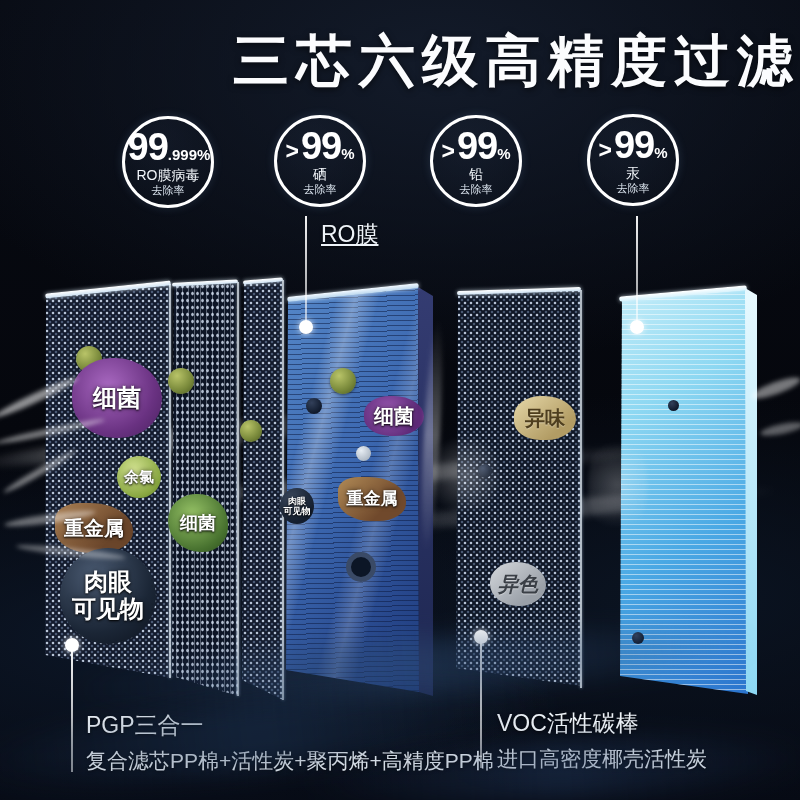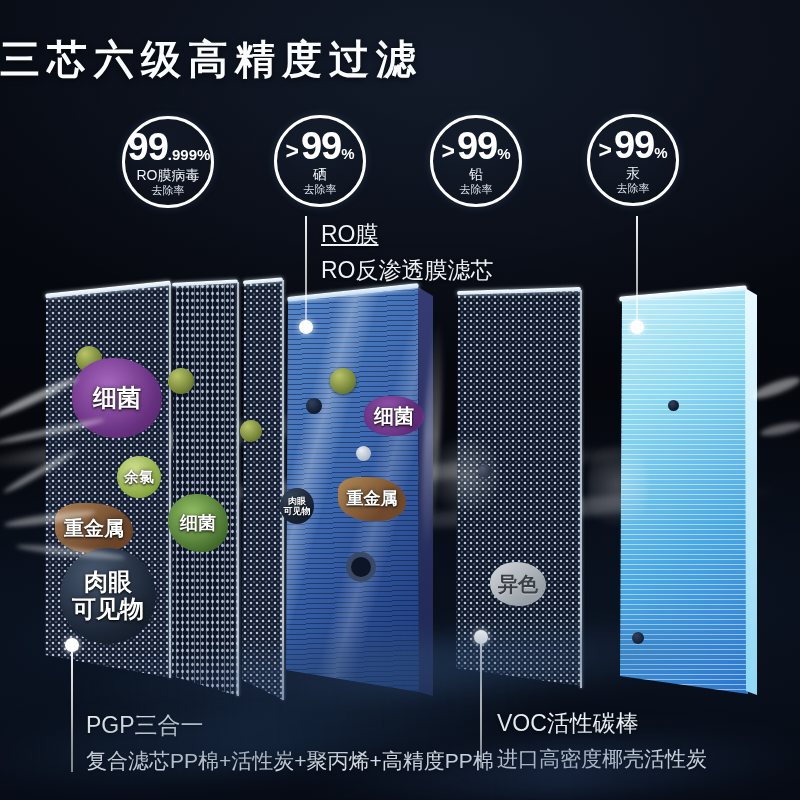--- a/index.html
+++ b/index.html
@@ -7,24 +7,23 @@
     position:relative;width:800px;height:800px;overflow:hidden;
     font-family:"Liberation Sans",sans-serif;color:#fff;
     background:
       radial-gradient(ellipse 900px 500px at 55% 8%, #131b2a 0%, rgba(10,14,22,0) 60%),
       radial-gradient(ellipse 700px 300px at 15% 80%, #0c1626 0%, rgba(8,12,20,0) 65%),
       radial-gradient(ellipse 700px 320px at 85% 75%, #0b1422 0%, rgba(8,12,20,0) 65%),
       linear-gradient(180deg,#070a12 0%,#05070d 55%,#060a14 100%);
   }
   
   .title{
-    position:absolute;top:24px;left:0;width:800px;text-align:left;
-    font-size:40px;font-weight:bold;letter-spacing:7px;color:#fbfcfe;
+    position:absolute;top:24px;left:0;width:800px;text-align:right;
+    font-size:56px;font-weight:bold;letter-spacing:7px;color:#fbfcfe;
     text-shadow:0 2px 6px rgba(0,0,0,.6);
-    margin-top:8px;
   }
   
   .badge{
     position:absolute;width:86px;height:86px;border:3px solid #fff;border-radius:50%;
     background:radial-gradient(circle at 40% 30%, rgba(30,40,58,.35), rgba(8,12,20,.15));
     display:flex;flex-direction:column;align-items:center;justify-content:center;
     box-shadow:0 0 10px rgba(120,160,210,.18);
   }
   .b-row{display:flex;align-items:baseline;line-height:1;}
   .b-prefix{font-size:23px;font-weight:bold;margin-right:2px;}
@@ -180,28 +179,30 @@
   <div class="blob" style="left:364px;top:396px;width:60px;height:40px;font-size:20px;border-radius:46% 54% 52% 48%;background:radial-gradient(circle at 40% 38%,#9a5ab2,#5e2a78 70%);">
     <span>细菌</span>
   </div>
   <div class="blob" style="left:338px;top:477px;width:68px;height:44px;font-size:17px;border-radius:30% 55% 40% 48%;background:linear-gradient(135deg,#b08a56,#70492c 70%);">
     <span>重金属</span>
   </div>
   <div class="blob" style="left:280px;top:488px;width:34px;height:36px;font-size:9px;border-radius:50%;background:radial-gradient(circle at 35% 30%,#3c4a60,#141e2e 70%);">
     <span>肉眼</span>
     <span>可见物</span>
   </div>
-  <div class="blob" style="left:490px;top:562px;width:56px;height:44px;font-size:20px;color:#3a3f46;text-shadow:0 1px 1px rgba(255,255,255,.4);border-radius:46% 52% 48% 50%;background:linear-gradient(140deg,#d4d8dc,#9aa0a8 75%);">
+  <div class="blob" style="left:514px;top:396px;width:62px;height:44px;font-size:20px;color:#4e3e1e;text-shadow:0 1px 1px rgba(255,255,255,.35);border-radius:46% 54% 50% 44%;background:linear-gradient(140deg,#e6d8a8,#b29c64 75%);">
+    <span>异味</span>
+  </div>
+  <div class="blob" style="left:490px;top:562px;width:56px;height:44px;font-size:20px;color:#3a3f46;text-shadow:0 1px 1px rgba(255,255,255,.4);border-radius:46% 52% 48% 50%;background:linear-gradient(140deg,#d4d8dc,#9aa0a8 75%);font-style:italic;">
     <span>异色</span>
   </div>
 
   <div class="lead-line" style="left:305px;top:216px;height:106px;"></div>
   <div class="lead-dot" style="left:299px;top:320px;"></div>
   <div class="anno" style="left:321px;top:219px;text-decoration:underline;">RO膜</div>
-  <div class="anno" style="left:321px;top:255px;">RO反渗透膜滤芯</div>
 
   <div class="lead-line" style="left:636px;top:216px;height:106px;"></div>
   <div class="lead-dot" style="left:630px;top:320px;"></div>
 
   <div class="lead-dot" style="left:65px;top:638px;"></div>
   <div class="lead-line" style="left:71px;top:650px;height:122px;"></div>
   <div class="anno" style="left:86px;top:710px;">PGP三合一</div>
   <div class="anno" style="left:86px;top:747px;font-size:21px;">复合滤芯PP棉+活性炭+聚丙烯+高精度PP棉</div>
 
   <div class="lead-dot" style="left:474px;top:630px;"></div>

